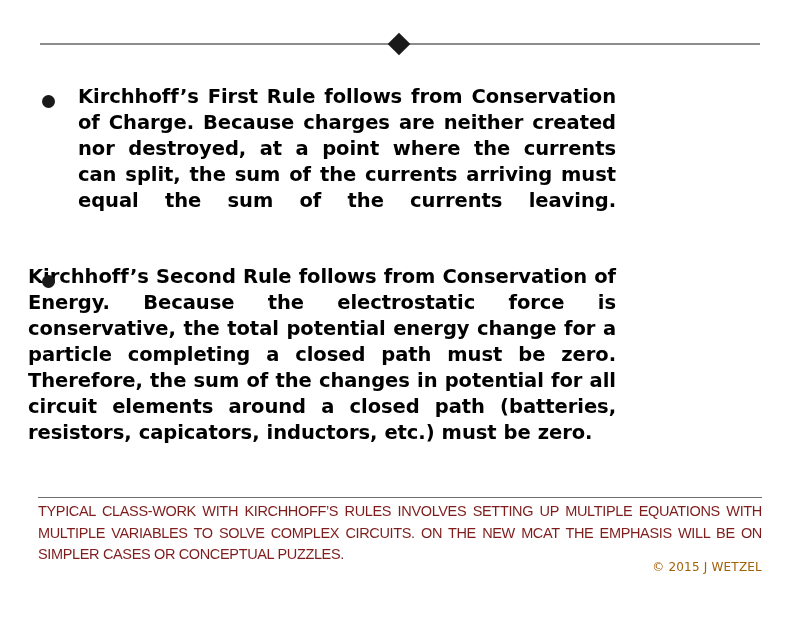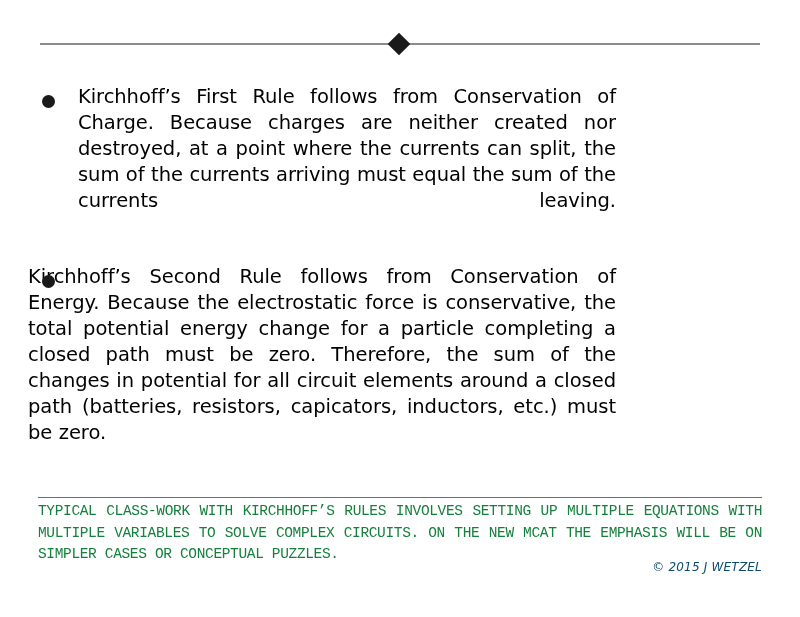--- a/index.html
+++ b/index.html
@@ -37,20 +37,21 @@
     background: #1a1a1a;
     transform: rotate(45deg);
   }
 
   
   .body-area {
     position: absolute;
     left: 0;
     top: 84px;
     width: 659px;
+    font-weight: bold;
   }
   .bullet-row {
     position: relative;
     padding-left: 78px;
     padding-right: 43px;
     margin-bottom: 40px;
   }
   .bullet-dot {
     position: absolute;
     left: 42px;
@@ -84,37 +85,36 @@
     top: 497px;
     width: 724px;
     height: 1px;
     background: #6e6e6e;
   }
   .footer-note {
     position: absolute;
     left: 38px;
     top: 501px;
     width: 724px;
-    font-family: Liberation Mono, monospace;
+    font-family: Liberation Sans, sans-serif;
     font-size: 14.5px;
     line-height: 21.5px;
-    color: #15803d;
+    color: #7f1d1d;
     text-align: justify;
     text-align-last: left;
     -moz-text-align-last: left;
     letter-spacing: -0.35px;
   }
   .copyright {
     position: absolute;
     right: 38px;
     top: 560px;
     font-family: "DejaVu Sans", sans-serif;
-    font-style: italic;
     font-size: 12px;
-    color: #0c4a6e;
+    color: #a16207;
     letter-spacing: 0.2px;
   }
 </style>
 </head>
 <body>
 
 <div id="slide">
 
   <div class="top-rule"></div>
   <div class="top-diamond"></div>

